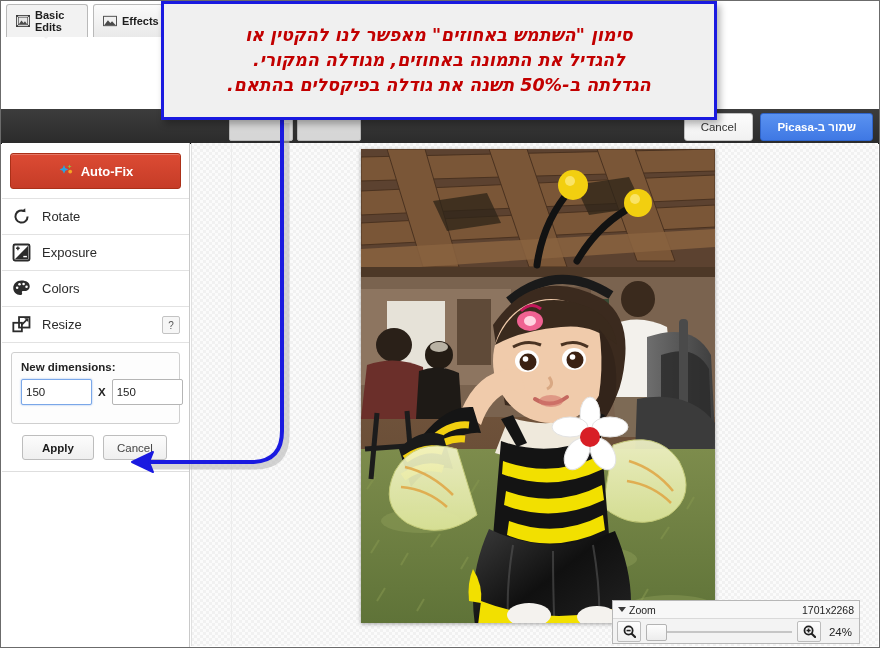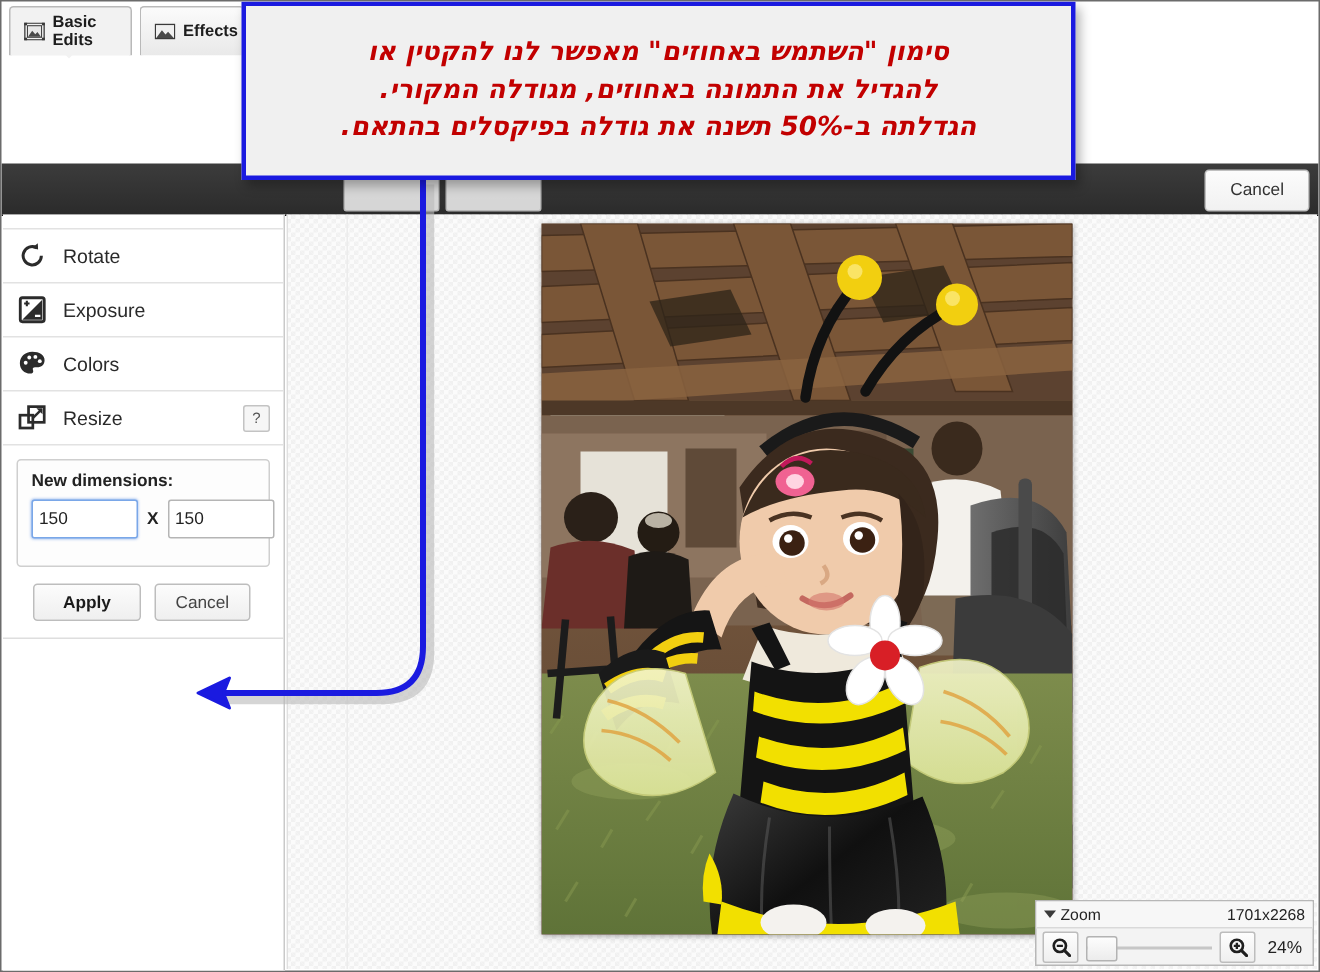--- a/index.html
+++ b/index.html
@@ -96,21 +96,21 @@
     background-size:6px 6px;background-position:0 0,3px 3px;overflow:hidden;}
   .canvas-rail{position:absolute;left:0;top:0;width:1px;height:100%;background:#e0e0e0;}
   .canvas-rail2{position:absolute;left:40px;top:0;width:1px;height:100%;background:#ececec;}
 
   
   .photo{position:absolute;left:170px;top:6px;width:354px;height:474px;
     box-shadow:0 1px 4px rgba(0,0,0,.35);overflow:hidden;background:#6a5140;}
   .photo svg{display:block;}
 
   
-  .zoombox{position:absolute;right:2px;bottom:2px;width:186px;height:44px;
+  .zoombox{position:absolute;right:18px;bottom:2px;width:248px;height:44px;
     background:#f3f3f3;border:1px solid #b7b7b7;box-sizing:border-box;}
   .zb-head{height:17px;display:flex;align-items:center;justify-content:space-between;
     padding:0 5px;border-bottom:1px solid #d9d9d9;background:#f7f7f7;}
   .zb-left{display:flex;align-items:center;gap:3px;}
   .zb-caret{width:0;height:0;border-left:4px solid transparent;border-right:4px solid transparent;
     border-top:5px solid #3b3b3b;}
   .zb-title{font-size:10.5px;color:#222;}
   .zb-dims{font-size:10.5px;color:#222;}
   .zb-body{height:25px;display:flex;align-items:center;gap:5px;padding:0 4px;}
   .zbtn{width:22px;height:19px;background:linear-gradient(#fdfdfd,#efefef);
@@ -163,24 +163,33 @@
         <rect x="0.5" y="1.5" width="15" height="11" fill="#f0f0f0" stroke="#3a3a3a"></rect>
         <path d="M1.2 12 L5.6 6 L8.4 9.4 L10.4 7.2 L14.8 12 Z" fill="#4a4a4a"></path>
       </svg>
       <span>Effects</span>
     </div>
     <div class="tab-caret"></div>
   </div>
 
   <div class="topbar-right">
     <div class="btn-cancel-top">Cancel</div>
+    <div class="btn-save-top">שמור ב-Picasa</div>
   </div>
 
   <div class="sidebar">
 
+    <div class="autofix">
+      <svg class="autofix-ico" viewBox="0 0 16 16">
+        <path d="M6 2 L7.3 5.1 L10.4 6.4 L7.3 7.7 L6 10.8 L4.7 7.7 L1.6 6.4 L4.7 5.1 Z" fill="#2aa3e0"></path>
+        <path d="M11.6 1.4 L12.2 2.9 L13.7 3.5 L12.2 4.1 L11.6 5.6 L11 4.1 L9.5 3.5 L11 2.9 Z" fill="#8cc63f"></path>
+        <circle cx="12.2" cy="8.6" r="1.9" fill="#f5a623"></circle>
+      </svg>
+      <span>Auto-Fix</span>
+    </div>
 
     <div class="menu">
 
 
       <div class="mrow">
         <svg class="mico" viewBox="0 0 20 20">
           <path d="M16.4 10 a6.4 6.4 0 1 1 -3.2 -5.55" fill="none" stroke="#2b2b2b" stroke-width="2.1"></path>
           <path d="M13.9 1.2 L14.1 5.6 L9.8 4.6 Z" fill="#2b2b2b"></path>
         </svg>
         <span class="mlabel">Rotate</span>

